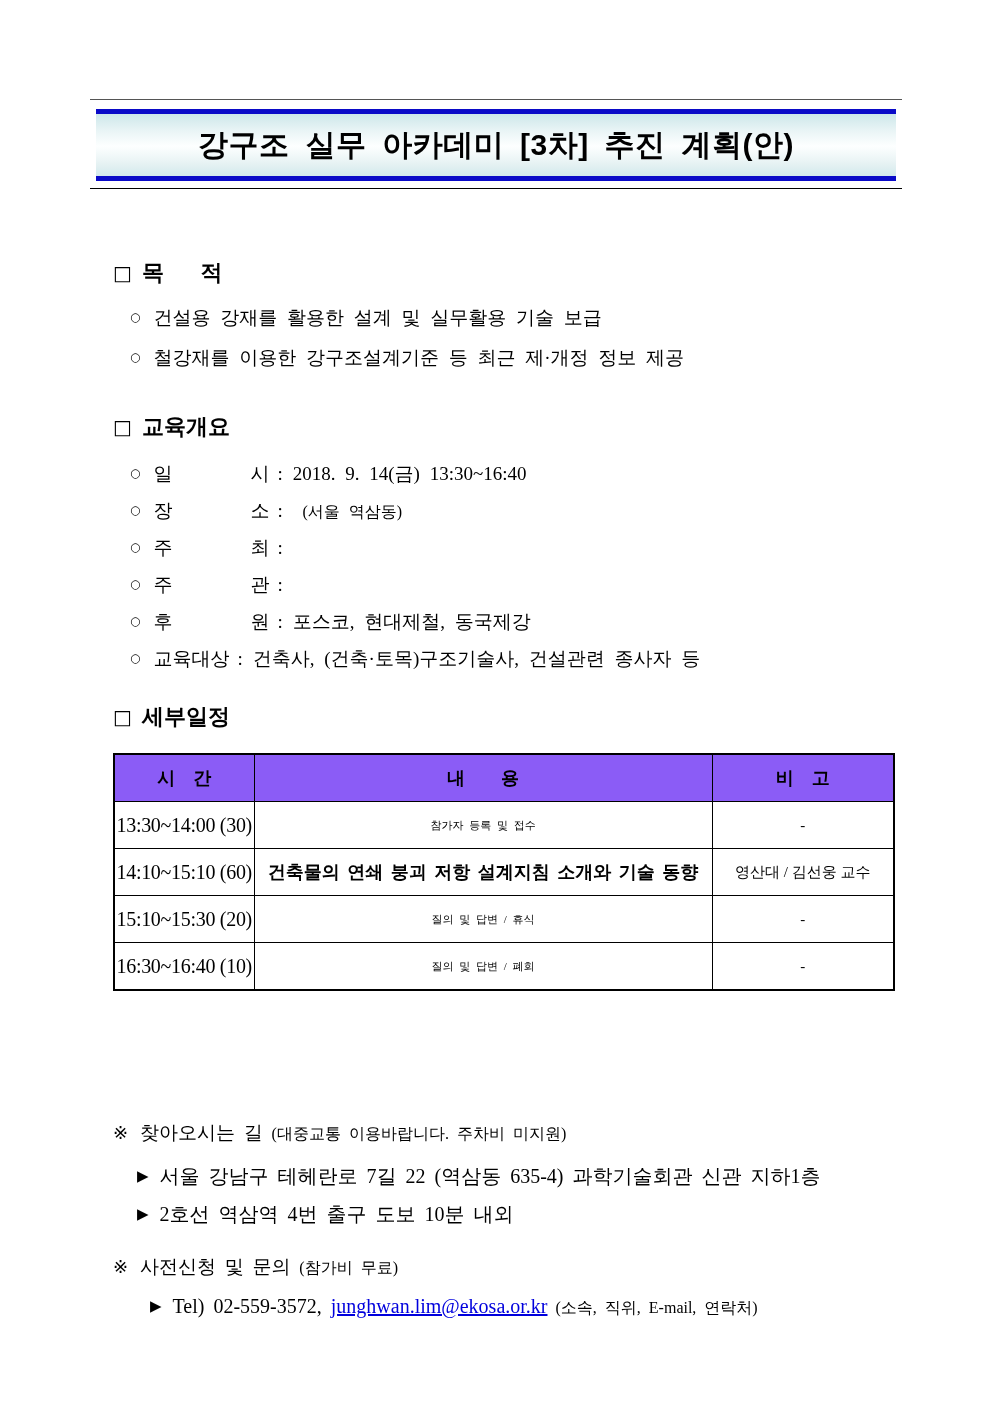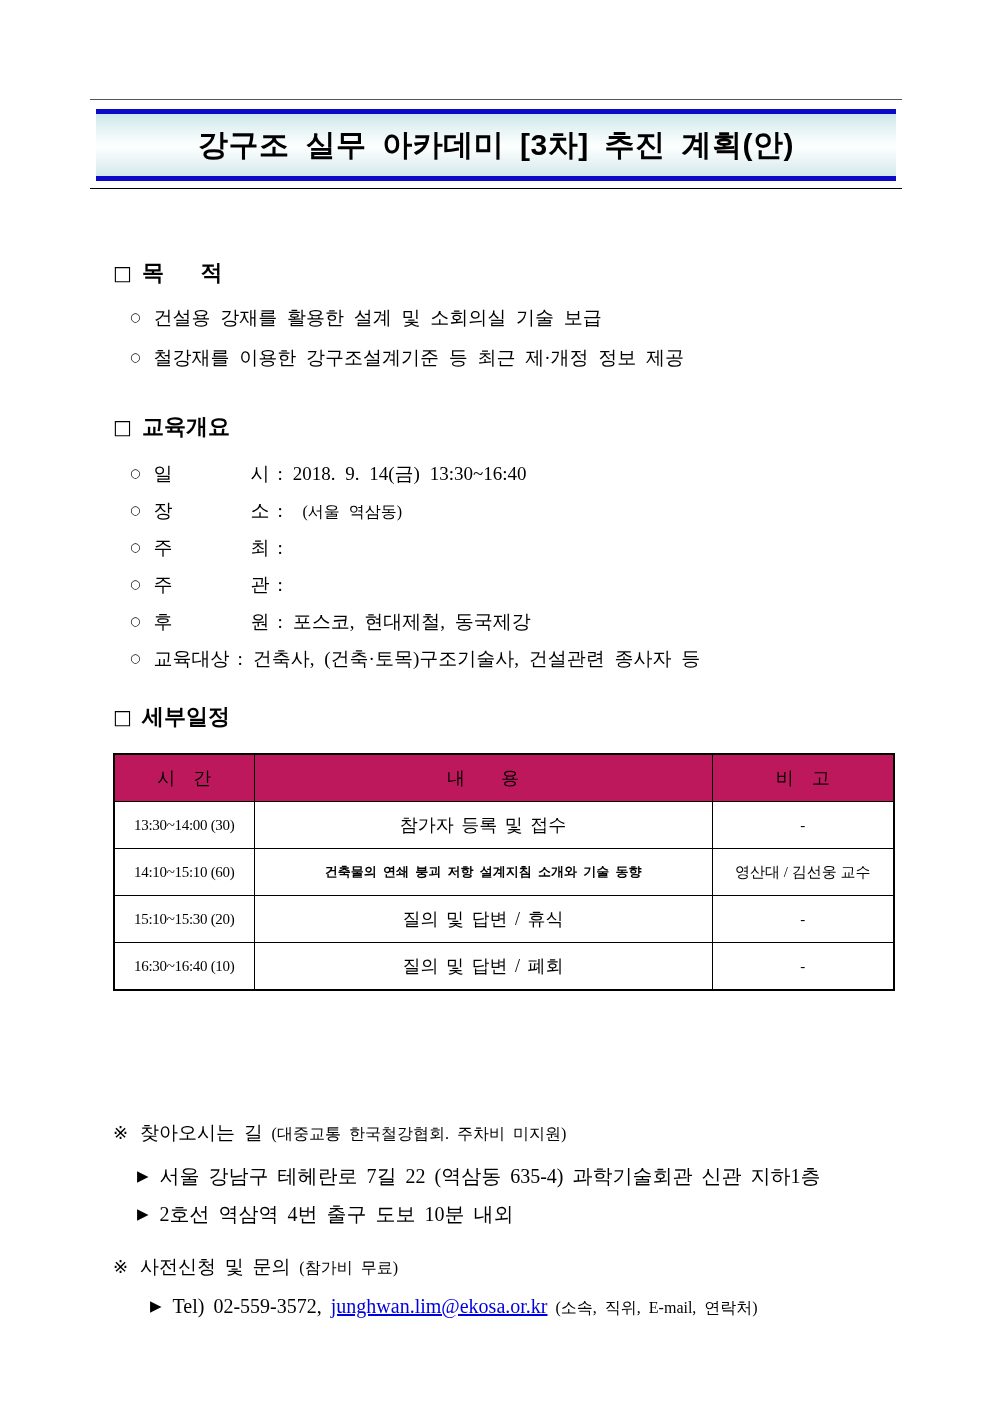--- a/index.html
+++ b/index.html
@@ -58,30 +58,30 @@
   .sched-table {
     position: absolute; top: 753px; left: 113px;
     width: 780px; border-collapse: collapse; table-layout: fixed;
     border: 2px solid #000;
   }
   .sched-table th, .sched-table td {
     border: 1px solid #000; text-align: center; vertical-align: middle;
     padding: 0; overflow: hidden;
   }
   .sched-table th {
-    background: #be185d; font-weight: normal; font-size: 18px;
+    background: #8b5cf6; font-weight: bold; font-size: 18px;
     height: 46px; white-space: pre; margin-left: 28px;
   }
   .col-time { width: 140px; }
   .col-content { width: 458px; }
   .col-note { width: 182px; }
   .sched-table td { height: 46px; }
-  .cell-time { font-size: 15px; letter-spacing: -0.3px; }
-  .cell-content { font-size: 18px; white-space: pre; word-spacing: 3px; }
-  .cell-content.bold { font-weight: bold; font-size: 13px; }
+  .cell-time { font-size: 20px; letter-spacing: -0.3px; }
+  .cell-content { font-size: 11px; white-space: pre; word-spacing: 3px; }
+  .cell-content.bold { font-weight: bold; font-size: 18px; }
   .cell-note { font-size: 15px; }
 
   
   .ref-line {
     position: absolute; left: 113px;
     font-size: 19px; word-spacing: 4px;
     display: flex; align-items: baseline; white-space: pre;
   }
   .ref-mark { margin-right: 12px; font-family: "DejaVu Sans", sans-serif; font-size: 18px; }
   .arrow-line {
@@ -98,21 +98,21 @@
 <div class="banner-wrap">
   <div class="banner">
     <div class="banner-title">강구조 실무 아카데미 [3차] 추진 계획(안)</div>
   </div>
 </div>
 
 <div class="sec-heading" style="top:258px;">
   <span class="sq">□</span><span>목      적</span>
 </div>
 <div class="bullet-line" style="top:305px;">
-  <span class="circ">○</span><span>건설용 강재를 활용한 설계 및 소회의실 기술 보급</span>
+  <span class="circ">○</span><span>건설용 강재를 활용한 설계 및 실무활용 기술 보급</span>
 </div>
 <div class="bullet-line" style="top:345px;">
   <span class="circ">○</span><span>철강재를 이용한 강구조설계기준 등 최근 제·개정 정보 제공</span>
 </div>
 
 <div class="sec-heading" style="top:412px;">
   <span class="sq">□</span><span>교육개요</span>
 </div>
 
 <div class="bullet-line" style="top:461px;">
@@ -169,21 +169,21 @@
     </tr>
     <tr>
       <td class="cell-time">16:30~16:40 (10)</td>
       <td class="cell-content">질의 및 답변 / 폐회</td>
       <td class="cell-note">-</td>
     </tr>
   </tbody>
 </table>
 
 <div class="ref-line" style="top:1120px;">
-  <span class="ref-mark">※</span><span>찾아오시는 길</span><span>&nbsp;</span><span class="small-note">(대중교통 한국철강협회. 주차비 미지원)</span>
+  <span class="ref-mark">※</span><span>찾아오시는 길</span><span>&nbsp;</span><span class="small-note">(대중교통 이용바랍니다. 주차비 미지원)</span>
 </div>
 <div class="arrow-line" style="top:1163px;">
   <span class="arrow">▶</span><span>서울 강남구 테헤란로 7길 22 (역삼동 635-4) 과학기술회관 신관 지하1층</span>
 </div>
 <div class="arrow-line" style="top:1201px;">
   <span class="arrow">▶</span><span>2호선 역삼역 4번 출구 도보 10분 내외</span>
 </div>
 
 <div class="ref-line" style="top:1254px;">
   <span class="ref-mark">※</span><span>사전신청 및 문의</span><span>&nbsp;</span><span class="small-note">(참가비 무료)</span>

